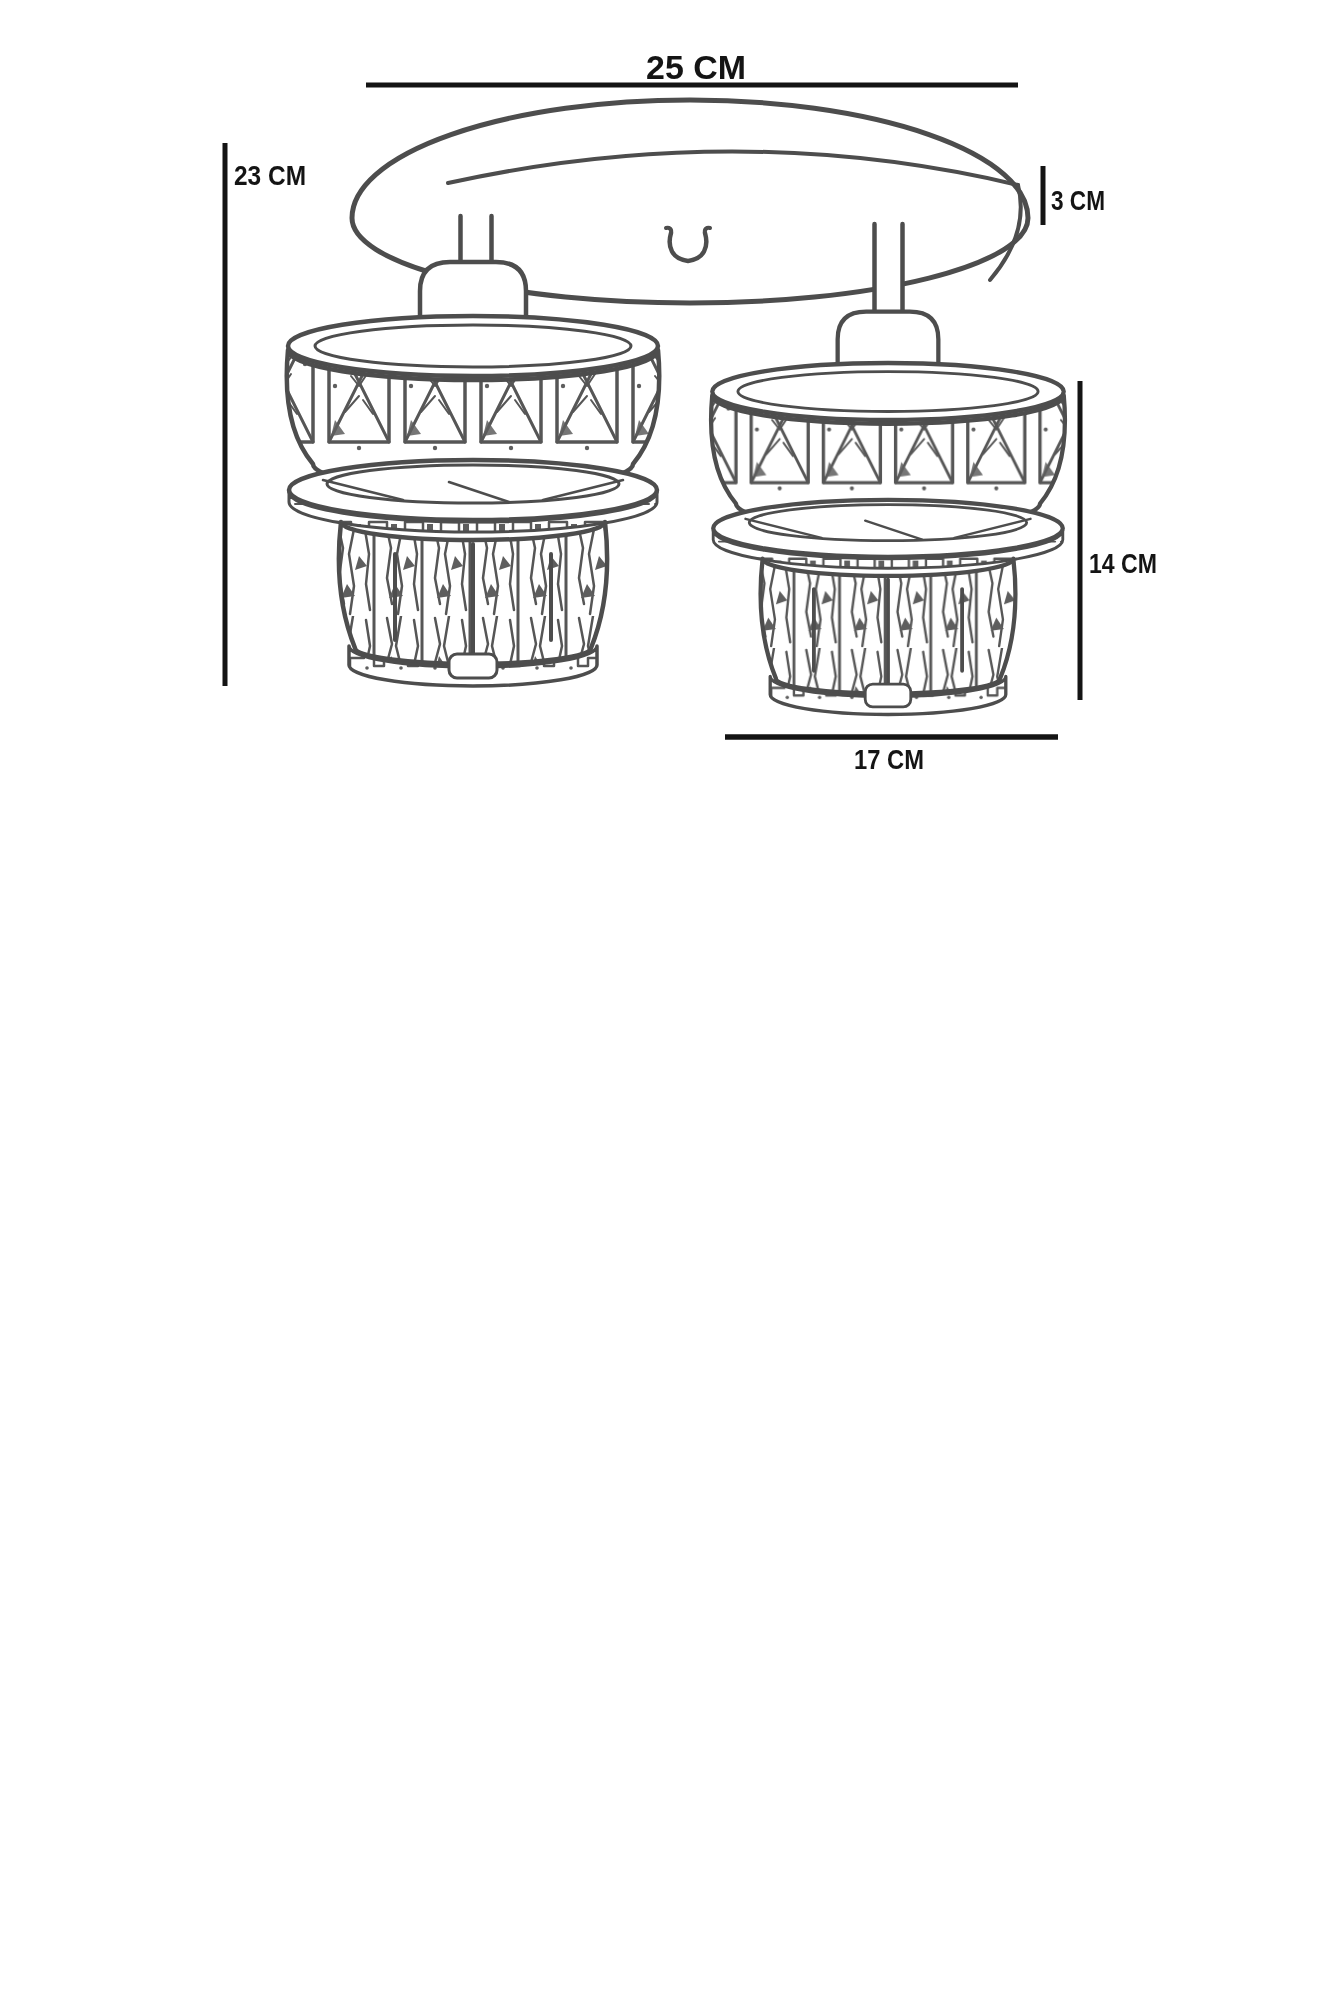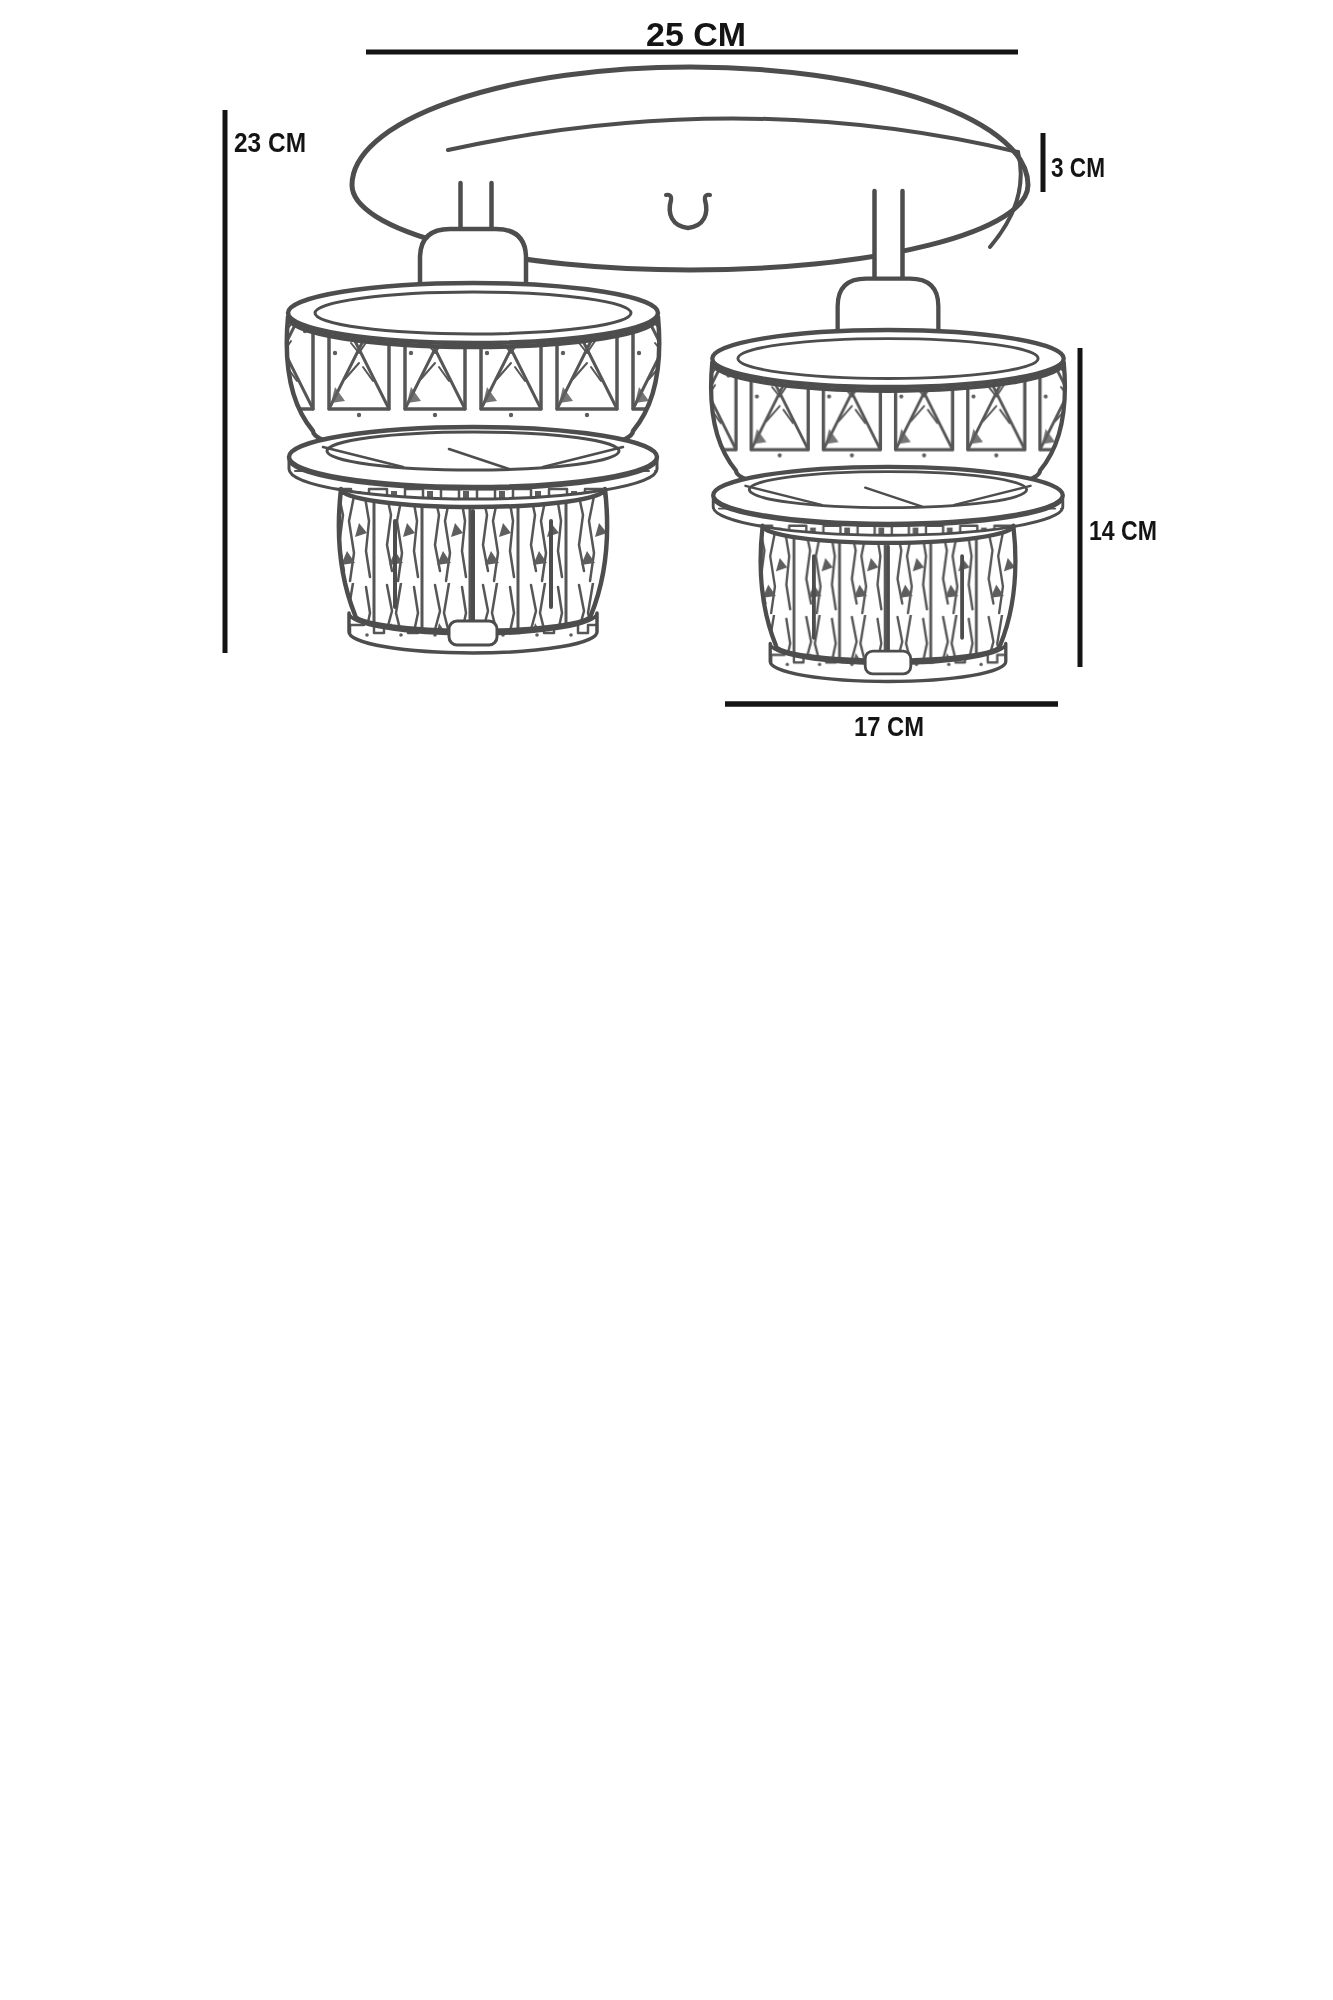--- a/index.html
+++ b/index.html
@@ -6,20 +6,21 @@
     --bg:#ffffff;
     --line:#4d4d4d;
     --dim:#141414;
   }
   html,body{margin:0;padding:0;background:var(--bg);}
   .stage{
     position:relative;
     width:1333px;height:1476px;
     background:var(--bg);
     overflow:hidden;
+    margin-top:33px;
   }
   svg{position:absolute;inset:0;display:block;}
   .sketch{stroke:var(--line);fill:none;stroke-linecap:round;stroke-linejoin:round;}
   .sketch-fill{stroke:var(--line);fill:#ffffff;stroke-linecap:round;stroke-linejoin:round;}
   .pat{stroke:#565656;fill:none;stroke-linecap:round;stroke-linejoin:round;}
   .patf{fill:#5e5e5e;stroke:none;}
   .dimline{stroke:var(--dim);fill:none;}
   .dim-label{
     font-family:"Liberation Sans", sans-serif;
     font-weight:700;

